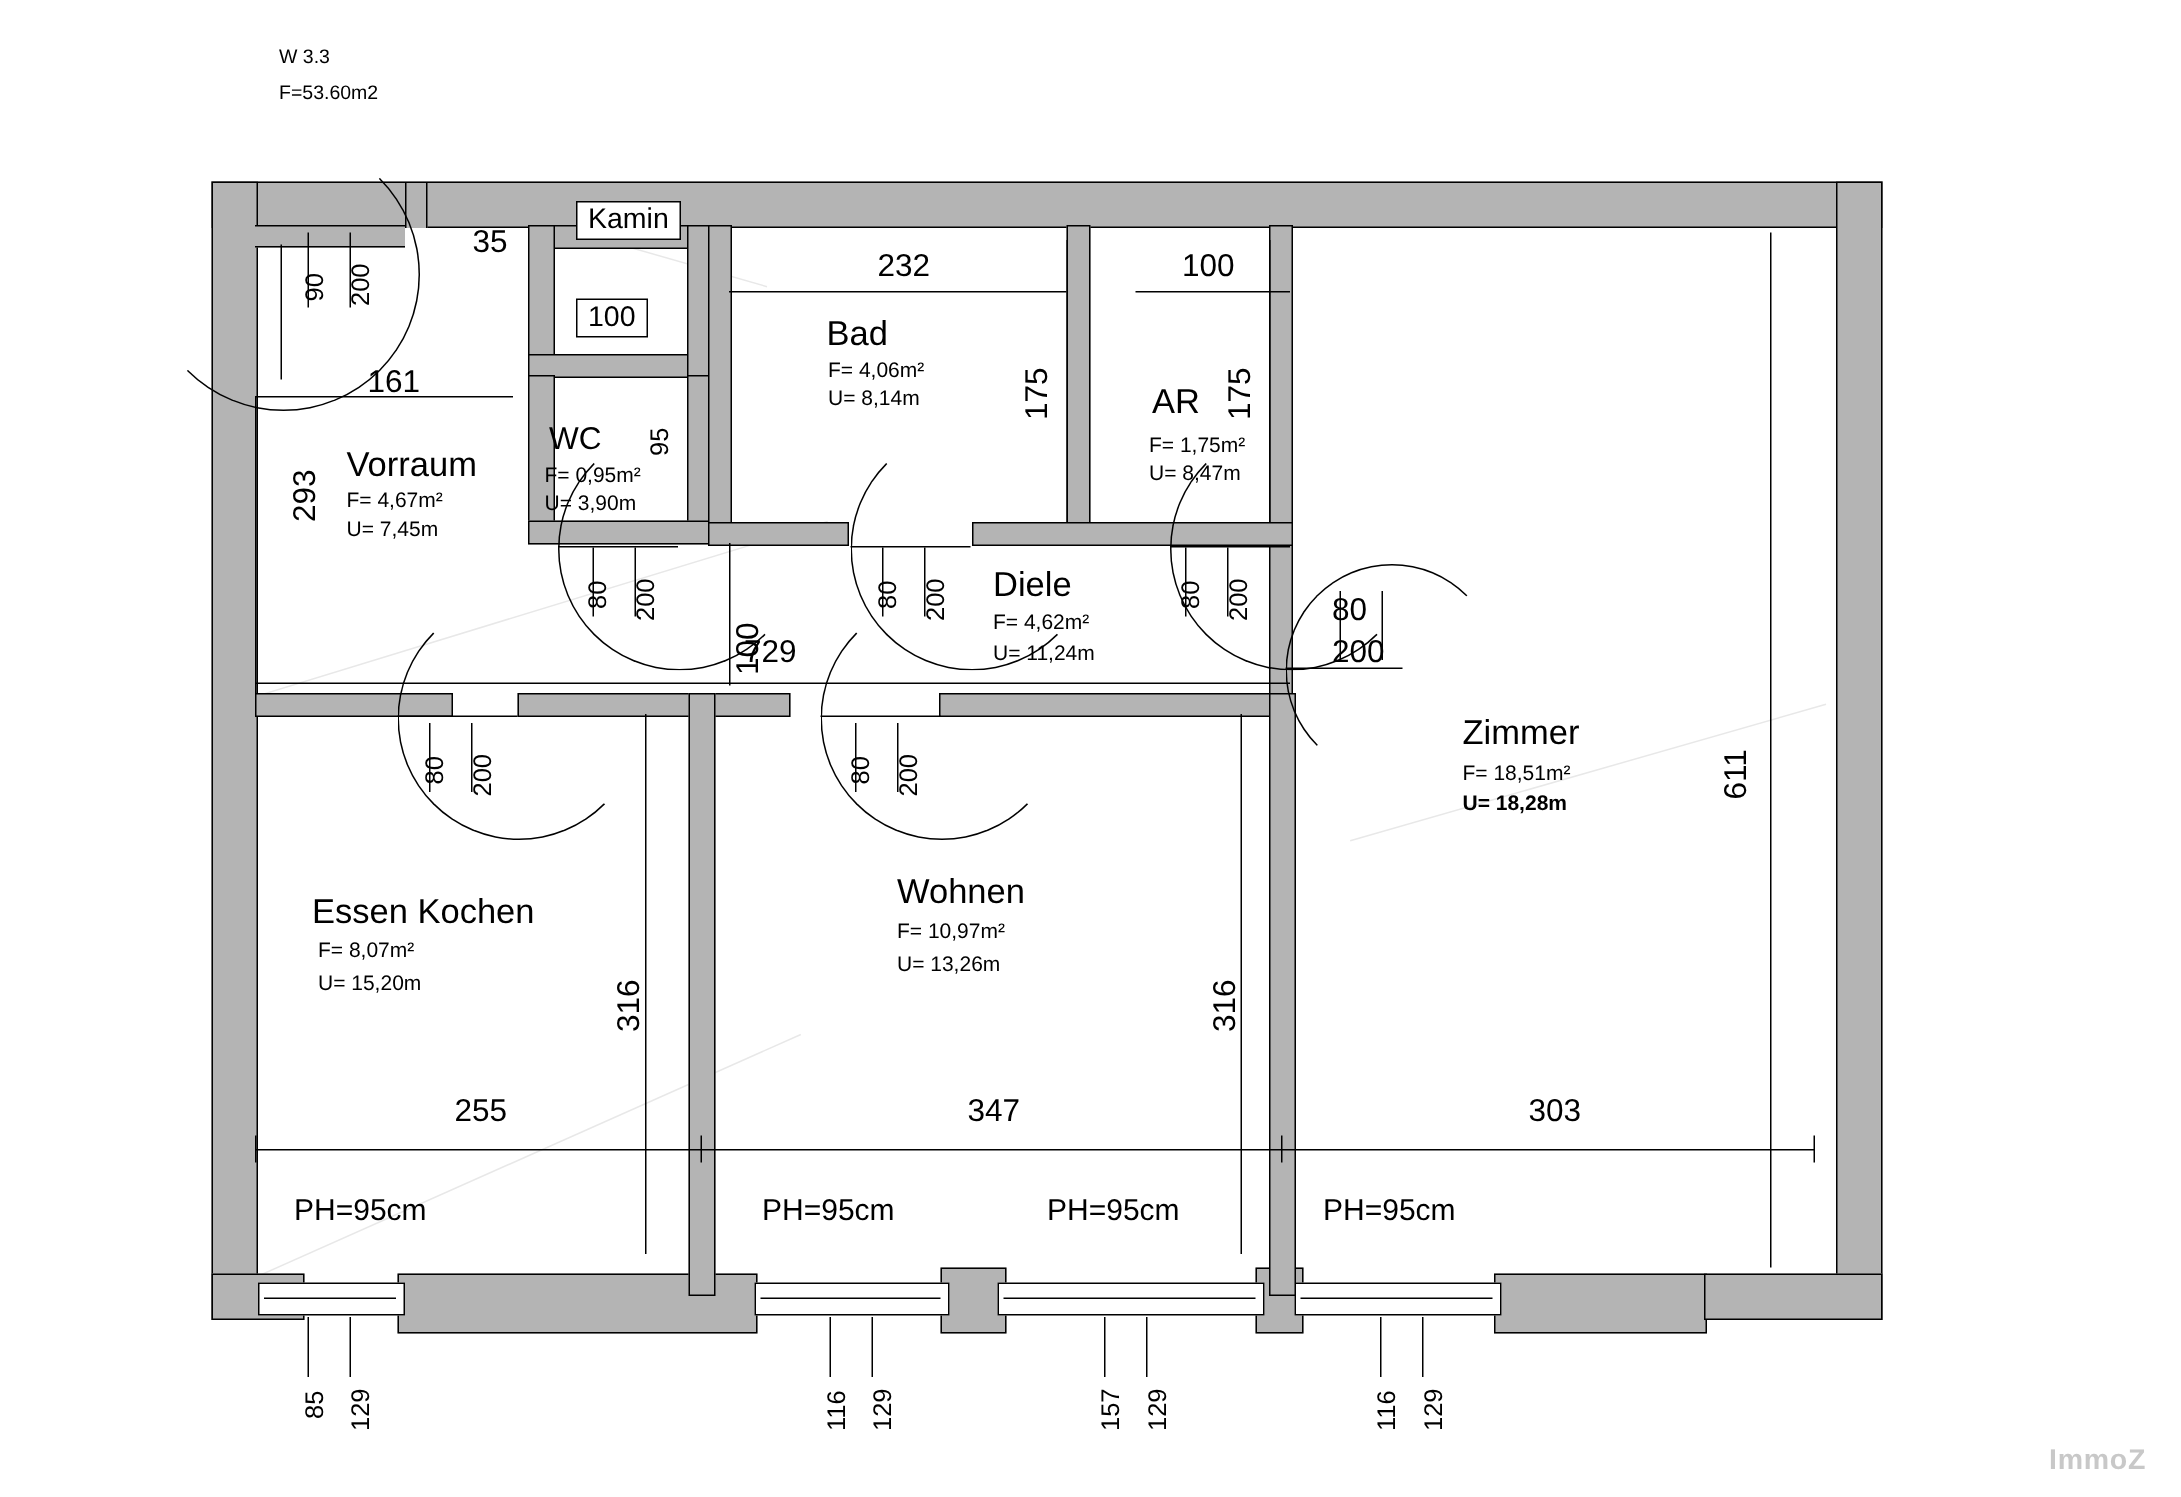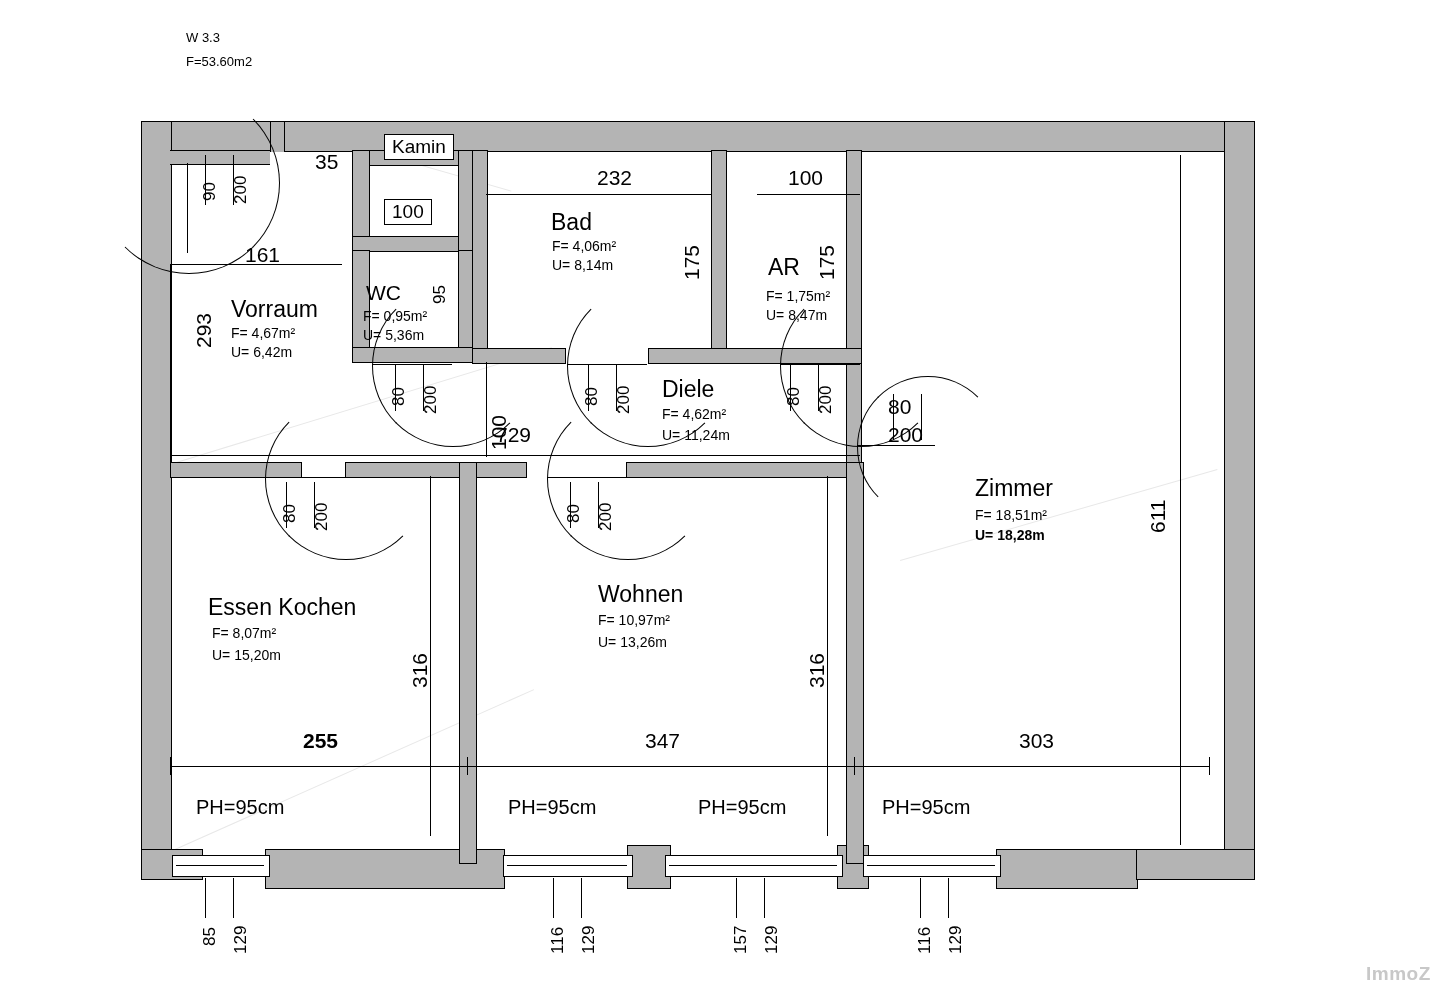--- a/index.html
+++ b/index.html
@@ -207,28 +207,28 @@
 
   <div class="abs txt dim-sm vert" style="left:200px; top:157px; height:44px;">90</div>
   <div class="abs txt dim-sm vert" style="left:231px; top:150px; height:54px;">200</div>
 
   <div class="abs txt dim" style="left:245px; top:243px;">161</div>
 
   <div class="abs txt dim vert" style="left:192px; top:288px; height:60px;">293</div>
 
   <div class="abs txt room-name" style="left:231px; top:296px;">Vorraum</div>
   <div class="abs txt room-meta" style="left:231px; top:325px;">F= 4,67m²</div>
-  <div class="abs txt room-meta" style="left:231px; top:344px;">U= 6,42m</div>
+  <div class="abs txt room-meta" style="left:231px; top:344px;">U= 7,45m</div>
 
   <div class="abs txt room-name sm" style="left:366px; top:281px;">WC</div>
   <div class="abs txt room-meta" style="left:363px; top:308px;">F= 0,95m²</div>
-  <div class="abs txt room-meta" style="left:363px; top:327px;">U= 5,36m</div>
+  <div class="abs txt room-meta" style="left:363px; top:327px;">U= 3,90m</div>
   <div class="abs txt dim-sm vert" style="left:430px; top:258px; height:46px;">95</div>
 
-  <div class="abs txt dim" style="left:585px; top:166px;margin-left:12px;">232</div>
+  <div class="abs txt dim" style="left:585px; top:166px;">232</div>
   <div class="abs txt room-name" style="left:551px; top:209px;">Bad</div>
   <div class="abs txt room-meta" style="left:552px; top:238px;">F= 4,06m²</div>
   <div class="abs txt room-meta" style="left:552px; top:257px;">U= 8,14m</div>
   <div class="abs txt dim vert" style="left:680px; top:228px; height:52px;">175</div>
 
   <div class="abs txt dim" style="left:788px; top:166px;">100</div>
   <div class="abs txt room-name" style="left:768px; top:254px;text-align:center;">AR</div>
   <div class="abs txt room-meta" style="left:766px; top:288px;">F= 1,75m²</div>
   <div class="abs txt room-meta" style="left:766px; top:307px;">U= 8,47m</div>
   <div class="abs txt dim vert" style="left:815px; top:228px; height:52px;">175</div>
@@ -264,21 +264,21 @@
   <div class="abs txt room-meta" style="left:212px; top:625px;">F= 8,07m²</div>
   <div class="abs txt room-meta" style="left:212px; top:647px;">U= 15,20m</div>
 
   <div class="abs txt room-name" style="left:598px; top:581px;">Wohnen</div>
   <div class="abs txt room-meta" style="left:598px; top:612px;">F= 10,97m²</div>
   <div class="abs txt room-meta" style="left:598px; top:634px;">U= 13,26m</div>
 
   <div class="abs txt dim vert" style="left:408px; top:630px; height:58px;">316</div>
   <div class="abs txt dim vert" style="left:805px; top:630px; height:58px;">316</div>
 
-  <div class="abs txt dim" style="left:303px; top:729px;font-weight:bold;">255</div>
+  <div class="abs txt dim" style="left:303px; top:729px;">255</div>
   <div class="abs txt dim" style="left:645px; top:729px;">347</div>
   <div class="abs txt dim" style="left:1019px; top:729px;">303</div>
 
   <div class="abs txt ph" style="left:196px; top:796px;">PH=95cm</div>
   <div class="abs txt ph" style="left:508px; top:796px;">PH=95cm</div>
   <div class="abs txt ph" style="left:698px; top:796px;">PH=95cm</div>
   <div class="abs txt ph" style="left:882px; top:796px;">PH=95cm</div>
 
   <div class="abs txt dim-sm vert" style="left:200px; top:908px; height:38px;">85</div>
   <div class="abs txt dim-sm vert" style="left:231px; top:904px; height:50px;">129</div>

